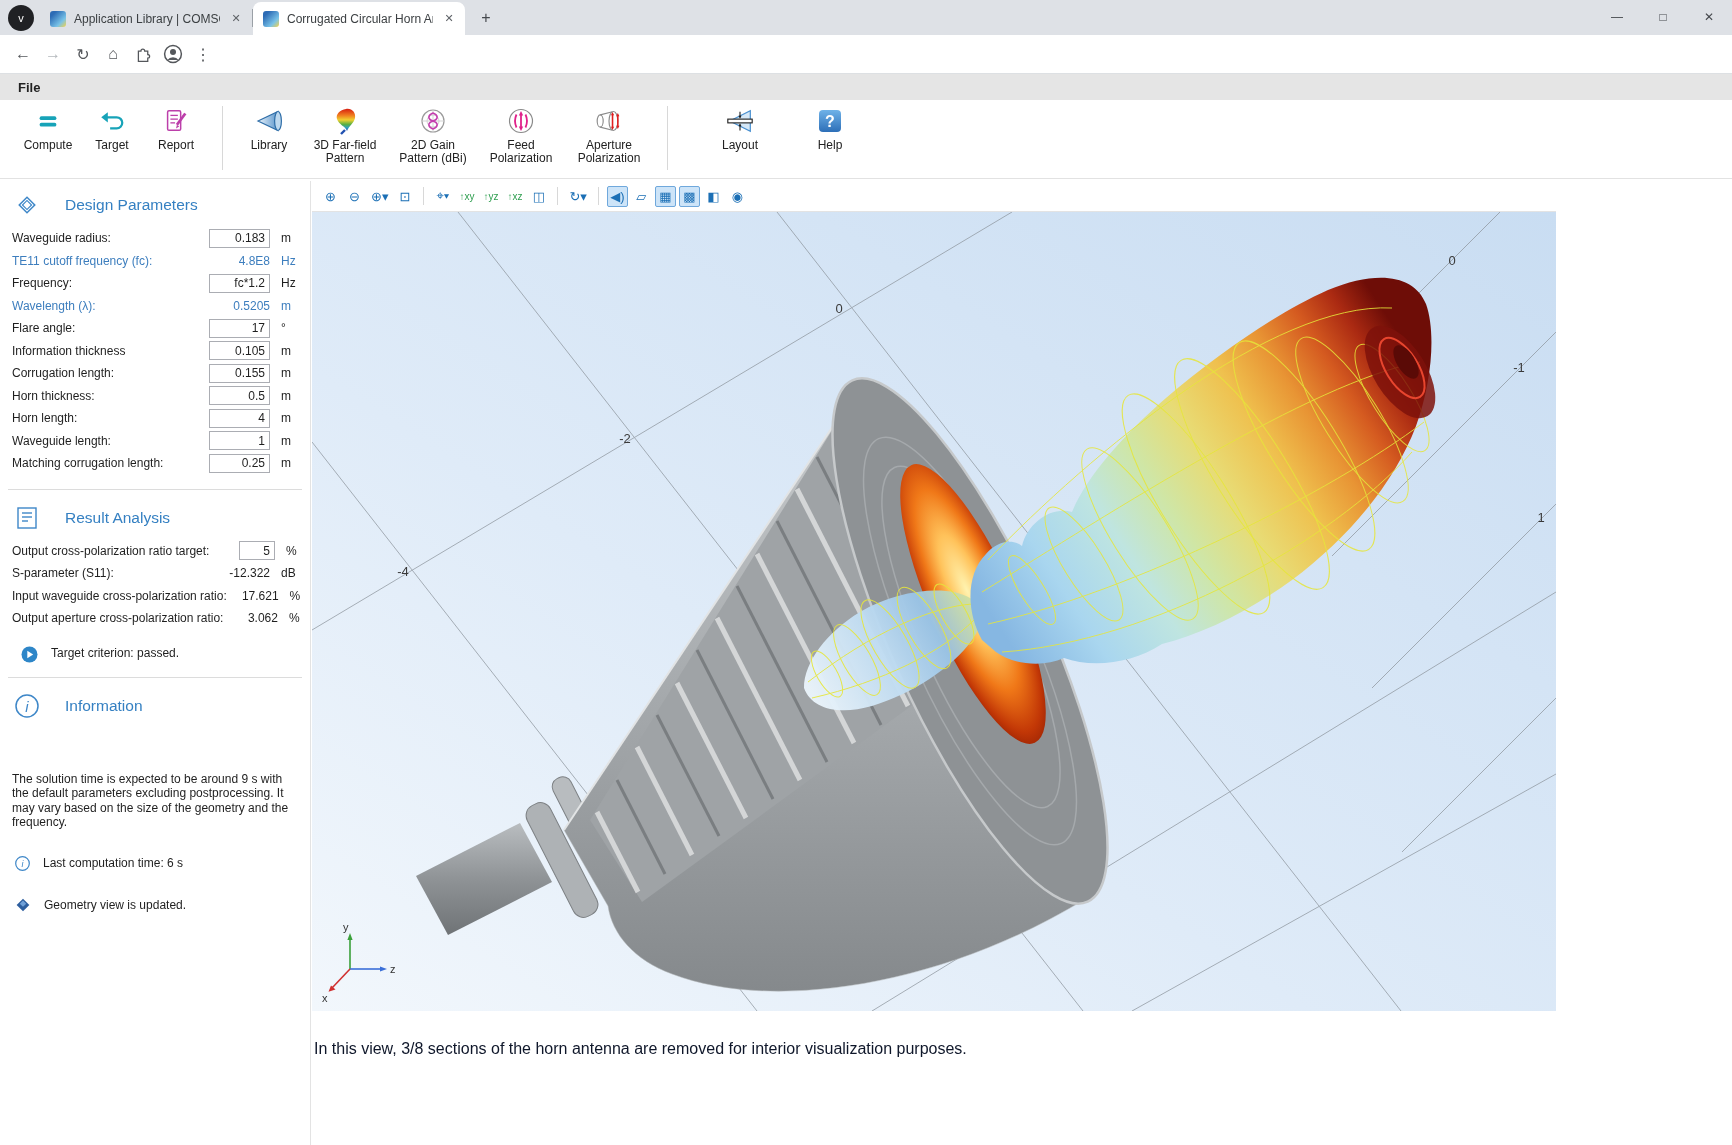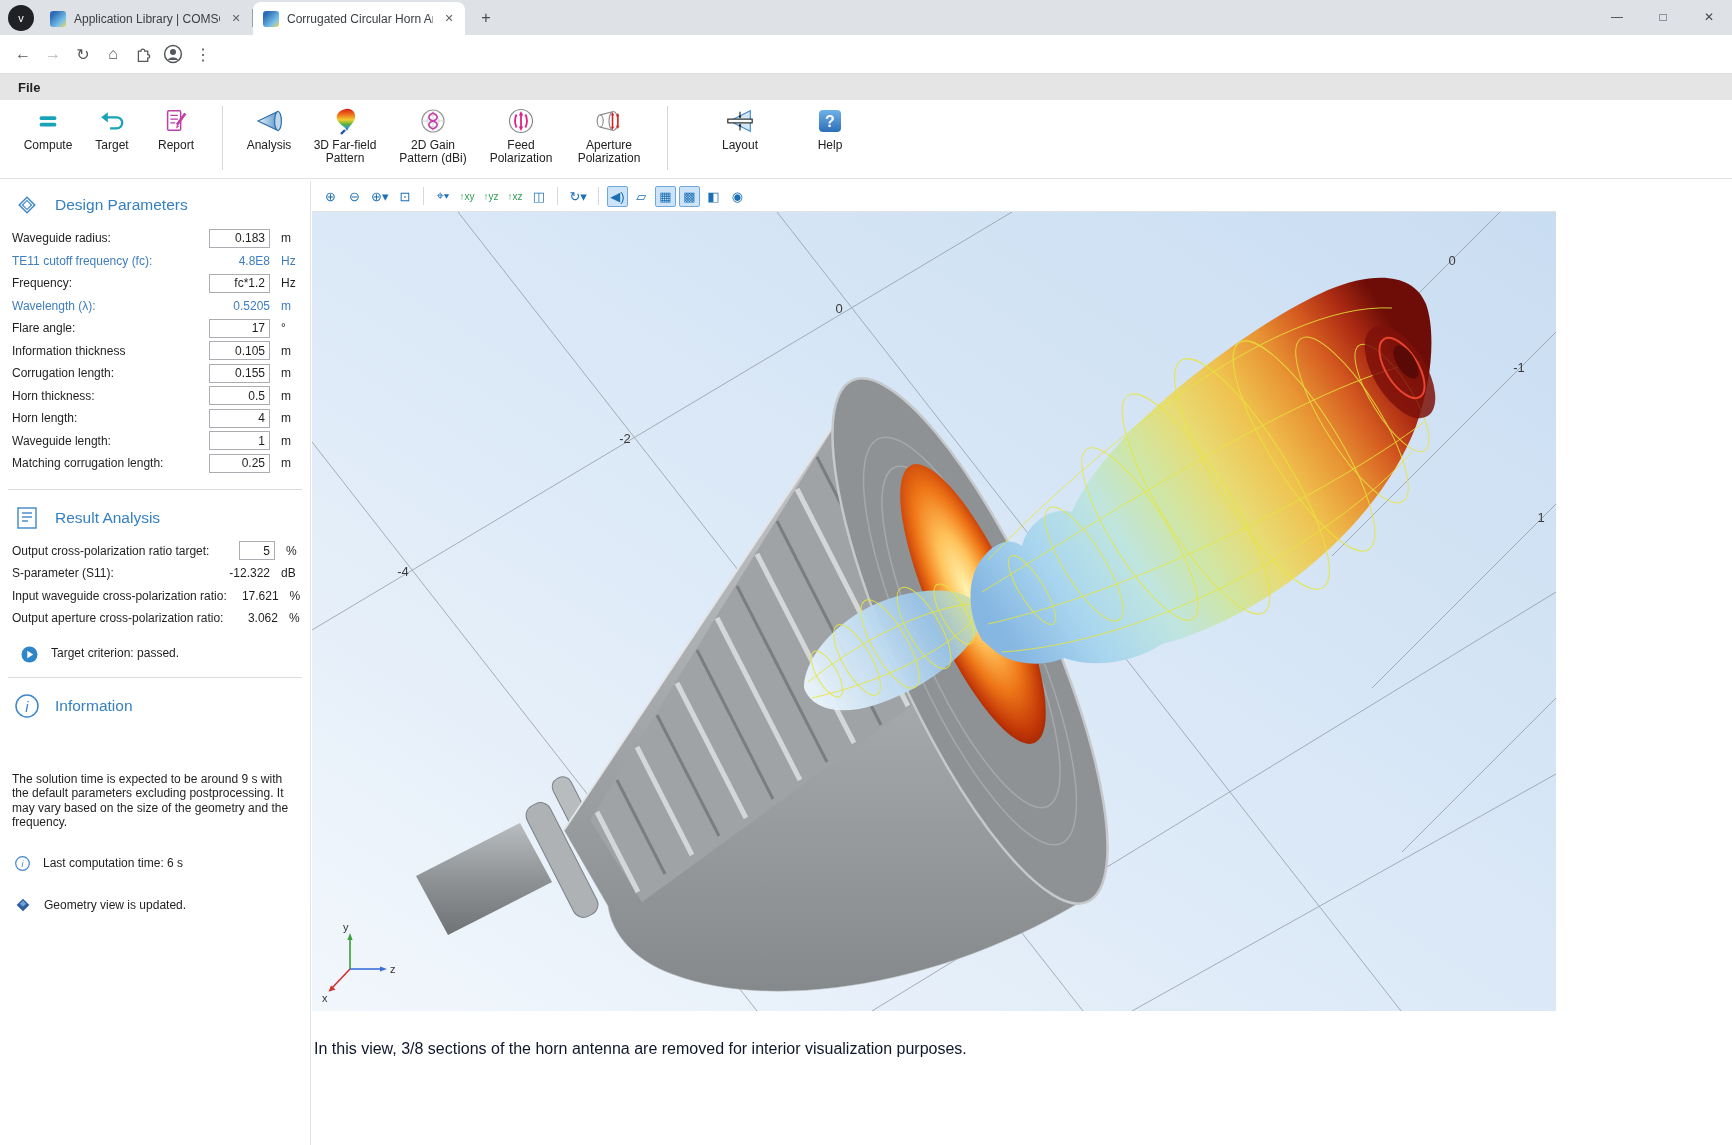--- a/index.html
+++ b/index.html
@@ -42,21 +42,21 @@
   .rbtn { min-width:64px; max-width:88px; display:flex; flex-direction:column; align-items:center;
     gap:3px; padding:4px 6px 2px; border-radius:3px; cursor:pointer; }
   .rbtn .lbl { font-size:12px; color:#222; text-align:center; line-height:13px; }
   .rbtn .ric { width:30px; height:30px; display:flex; align-items:center; justify-content:center; }
   .rsep { width:1px; height:64px; background:#D8D8D8; margin:4px 14px 0; flex:none; }
   .rgap { width:26px; flex:none; }
 
   
   .panel { position:absolute; left:0; top:181px; width:311px; height:964px; background:#fff;
     border-right:1px solid #E3E3E3; padding-top:8px; }
-  .sec-head { display:flex; align-items:center; gap:15px; padding-left:14px; height:32px; margin-bottom:6px; }
+  .sec-head { display:flex; align-items:center; gap:25px; padding-left:14px; height:32px; margin-bottom:6px; }
   .sec-title { font-size:15.5px; color:#3580C2; }
   .prow { display:flex; align-items:center; height:22.5px; padding:0 7px 0 12px; font-size:12px; color:#1F1F1F; }
   .prow .plabel { flex:1; white-space:nowrap; }
   .pboxwrap { width:85px; text-align:right; }
   .pbox { width:61px; height:19px; border:1px solid #ABADB3; font-size:12px; text-align:right;
     padding-right:4px; font-family:"Liberation Sans",sans-serif; color:#1F1F1F; }
   .pbox.sm { width:36px; }
   .pval { width:85px; text-align:right; }
   .punit { width:22px; margin-left:11px; }
   .blue, .blue .plabel, .blue .pval { color:#3D7EBE; }
@@ -169,21 +169,21 @@
           <defs>
             <linearGradient id="ghorn" x1="0" y1="0" x2="1" y2="0">
               <stop offset="0" stop-color="#EAF3FB"></stop>
               <stop offset="1" stop-color="#5B96CC"></stop>
             </linearGradient>
           </defs>
           <polygon points="4,15 24,5.5 24,24.5" fill="url(#ghorn)" stroke="#2F6EA8" stroke-width="1.2"></polygon>
           <ellipse cx="24" cy="15" rx="3.4" ry="9.5" fill="#BDD8EE" stroke="#2F6EA8" stroke-width="1.2"></ellipse>
         </svg>
     </span>
-      <span class="lbl">Analysis</span>
+      <span class="lbl">Library</span>
   </div>
   <div class="rbtn">
     <span class="ric">
       <svg width="30" height="30" viewBox="0 0 30 30">
           <defs>
             <linearGradient id="rain" x1="0" y1="0" x2="0" y2="1">
               <stop offset="0" stop-color="#D82010"></stop>
               <stop offset=".3" stop-color="#F08020"></stop>
               <stop offset=".5" stop-color="#F0D030"></stop>
               <stop offset=".7" stop-color="#58B040"></stop>

